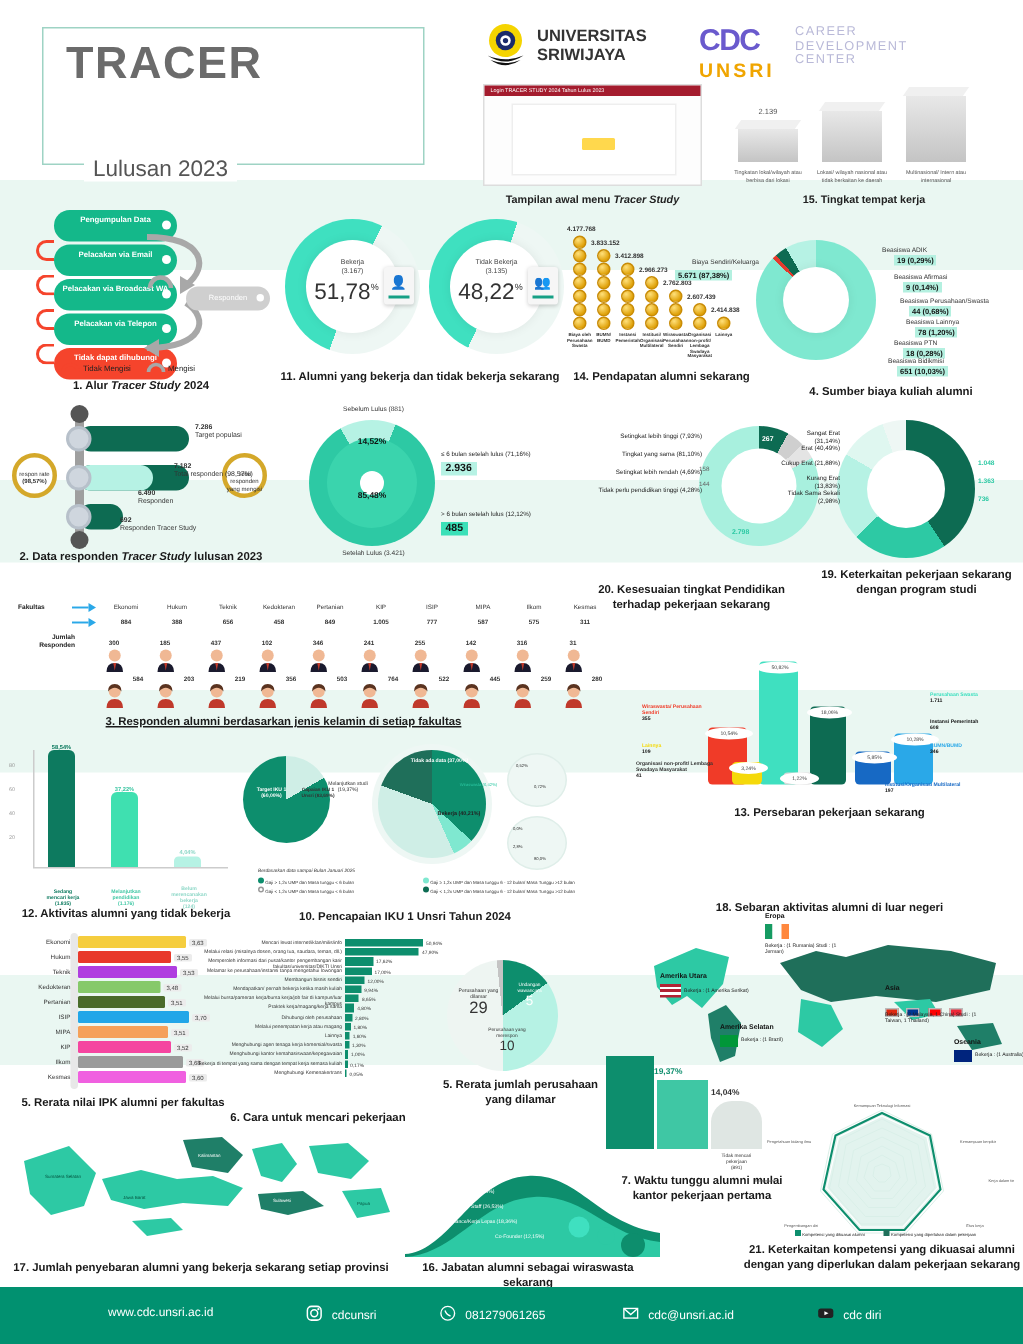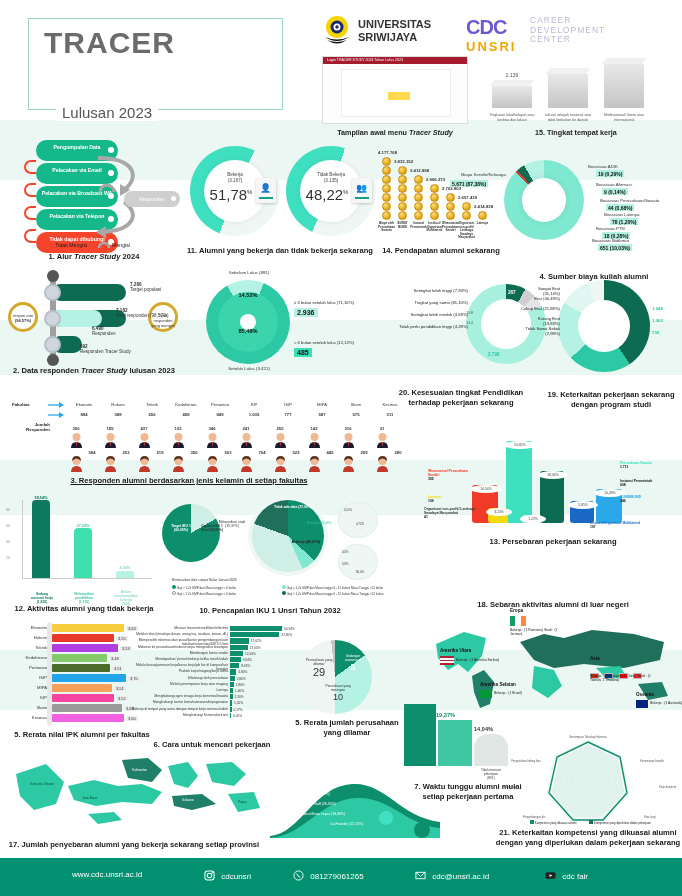--- a/index.html
+++ b/index.html
@@ -97,21 +97,21 @@
   .coinl { position:absolute; font-size:3px; color:#333; text-align:center; line-height:3.6px; font-weight:bold;}
   .cap14 { position:absolute; left:376px; top:246px; width:130px;}
   .lbl4 { position:absolute; font-size:4.4px; color:#333; text-align:right; line-height:5.4px;}
   .val4 { position:absolute; font-size:5px; font-weight:bold; color:#111; background:#b4f0e0; padding:0.5px 2px;}
 
   
   .cap9 { position:absolute; left:186px; top:364px; width:184px;}
   
   .cap20 { position:absolute; left:378px; top:388px; width:166px;}
   
-  .cap19 { position:absolute; left:540px; top:378px; width:142px;margin-top:12px;}
+  .cap19 { position:absolute; left:540px; top:378px; width:142px;}
 
   
   .tbl { position:absolute; left:4px; top:400px; width:370px; height:68px;}
   .tc { position:absolute; text-align:center; font-size:4.2px; color:#333;}
   .tcb { font-weight:bold; }
   .person { position:absolute; width:13px; height:16px; }
   .cap3 { position:absolute; left:4px; top:476px; width:370px;text-decoration:underline;}
 
   
   .cap12 { position:absolute; left:4px; top:604px; width:160px;}
@@ -389,21 +389,21 @@
 
     <div class="lbl4" style="left:604px;top:212px;width:78px;text-align:left;">Beasiswa Lainnya</div>
     <div class="val4" style="left:610px;top:218px;">78 (1,20%)</div>
 
     <div class="lbl4" style="left:596px;top:226px;width:84px;text-align:left;">Beasiswa PTN</div>
     <div class="val4" style="left:602px;top:232px;">18 (0,28%)</div>
 
     <div class="lbl4" style="left:592px;top:238px;width:86px;text-align:left;">Beasiswa Bidikmisi</div>
     <div class="val4" style="left:598px;top:244px;">651 (10,03%)</div>
   </div>
-  <div class="capbox" style="left:508px;top:256px;width:172px;margin-top:16px;">4. Sumber biaya kuliah alumni</div>
+  <div class="capbox" style="left:508px;top:256px;width:172px;">4. Sumber biaya kuliah alumni</div>
 
   <div>
     <div class="don" style="left:206px;top:280px;width:84px;height:84px;
          background:conic-gradient(from 330deg, #b6f2e4 0 52deg, #2dc9a4 52deg 360deg);"></div>
     <div class="don" style="left:218px;top:292px;width:60px;height:60px;background:#3ad4ad;"></div>
     <div class="donhole" style="left:240px;top:314px;width:16px;height:16px;box-shadow:none;"></div>
     <div style="position:absolute;left:196px;top:270px;width:106px;text-align:center;font-size:4.4px;color:#333;">Sebelum Lulus (881)</div>
     <div style="position:absolute;left:216px;top:292px;width:64px;text-align:center;font-size:5.6px;font-weight:bold;color:#111;">14,52%</div>
     <div style="position:absolute;left:214px;top:328px;width:68px;text-align:center;font-size:5.6px;font-weight:bold;color:#111;">85,48%</div>
     <div style="position:absolute;left:196px;top:366px;width:106px;text-align:center;font-size:4.4px;color:#333;">Setelah Lulus (3.421)</div>
@@ -656,21 +656,21 @@
     <div style="position:absolute;left:172px;top:578px;font-size:3.2px;font-style:italic;color:#333;">Berdasarkan data sampai Bulan Januari 2025</div>
     <div style="position:absolute;left:172px;top:585px;font-size:3px;color:#333;line-height:5px;">
       <div><span style="display:inline-block;width:4px;height:4px;background:#0d8e6d;border-radius:50%;"></span> <span>Gaji &gt; 1,2x UMP dan Masa tunggu &lt; 6 bulan</span></div>
       <div><span style="display:inline-block;width:4px;height:4px;background:#fff;border:0.5px solid #999;border-radius:50%;"></span> <span>Gaji &lt; 1,2x UMP dan Masa tunggu &lt; 6 bulan</span></div>
     </div>
     <div style="position:absolute;left:282px;top:585px;font-size:3px;color:#333;line-height:5px;">
       <div><span style="display:inline-block;width:4px;height:4px;background:#7fe8d0;border-radius:50%;"></span> <span>Gaji ≥ 1,2x UMP dan Masa tunggu 6 - 12 bulan/ Masa Tunggu &gt;12 bulan</span></div>
       <div><span style="display:inline-block;width:4px;height:4px;background:#0d6b52;border-radius:50%;"></span> <span>Gaji &lt; 1,2x UMP dan Masa tunggu 6 - 12 bulan/ Masa Tunggu &gt;12 bulan</span></div>
     </div>
   </div>
-  <div class="capbox cap10">10. Pencapaian IKU 1 Unsri Tahun 2032</div>
+  <div class="capbox cap10">10. Pencapaian IKU 1 Unsri Tahun 2024</div>
 
   <div style="position:absolute;left:424px;top:455px;width:258px;height:82px;">
     <div id="bars13">
         <div style="position: absolute; left: 82px; bottom: 14px; width: 26px; height: 82px; background: rgb(63, 224, 192); border-radius: 3px;"></div>
         <div style="position: absolute; left: 80px; bottom: 88px; width: 32px; text-align: center; font-size: 3.4px; color: rgb(68, 68, 68); background: rgb(255, 255, 255); border-radius: 50%; padding: 2px 0px;">50,82%</div>
         <div style="position: absolute; left: 116px; bottom: 14px; width: 24px; height: 52px; background: rgb(13, 107, 82); border-radius: 3px;"></div>
         <div style="position: absolute; left: 114px; bottom: 58px; width: 30px; text-align: center; font-size: 3.4px; color: rgb(68, 68, 68); background: rgb(255, 255, 255); border-radius: 50%; padding: 2px 0px;">18,06%</div>
         <div style="position: absolute; left: 172px; bottom: 14px; width: 26px; height: 34px; background: rgb(42, 168, 232); border-radius: 3px;"></div>
         <div style="position: absolute; left: 170px; bottom: 40px; width: 32px; text-align: center; font-size: 3.4px; color: rgb(68, 68, 68); background: rgb(255, 255, 255); border-radius: 50%; padding: 2px 0px;">10,28%</div>
         <div style="position: absolute; left: 146px; bottom: 14px; width: 24px; height: 22px; background: rgb(23, 105, 196); border-radius: 3px;"></div>
@@ -843,21 +843,21 @@
     <div style="position:absolute;left:82px;bottom:48px;font-size:5.6px;font-weight:bold;color:#333;">14,04%</div>
     <div style="position:absolute;left:10px;bottom:2px;width:36px;font-size:3.2px;text-align:center;color:#fff;line-height:4px;">
       <span>Sebelum lulus</span><br><span>(4.332)</span></div>
     <div style="position:absolute;left:46px;bottom:2px;width:34px;font-size:3.2px;text-align:center;color:#fff;line-height:4px;">
       <span>Setelah lulus</span><br><span>(1.287)</span></div>
     <div style="position:absolute;left:82px;bottom:0px;width:34px;font-size:3.2px;text-align:center;color:#333;line-height:4px;">
       <span>Tidak mencari pekerjaan</span><br><span>(891)</span></div>
   </div>
   <div class="capbox cap7">
     <span>7. Waktu tunggu alumni mulai</span><br>
-    <span>setiap pekerjaan pertama</span>
+    <span>kantor pekerjaan pertama</span>
   </div>
 
   <div style="position:absolute;left:2px;top:752px;width:262px;height:86px;">
     <svg viewBox="0 0 262 86" width="262" height="86">
       <path d="M14 22 L44 12 L62 30 L54 52 L32 58 L18 44 Z" fill="#2dc9a4"></path>
       <path d="M66 34 L92 28 L116 34 L140 32 L160 40 L150 52 L120 50 L94 54 L72 48 Z" fill="#2dc9a4"></path>
       <path d="M120 8 L146 6 L160 18 L150 30 L126 26 Z" fill="#1f7f68"></path>
       <path d="M166 14 L186 10 L196 24 L186 36 L172 32 Z" fill="#2dc9a4"></path>
       <path d="M204 12 L230 10 L244 22 L232 34 L210 30 Z" fill="#2dc9a4"></path>
       <path d="M170 44 L200 42 L214 52 L190 58 L172 54 Z" fill="#1f7f68"></path>
@@ -878,20 +878,21 @@
       <path d="M0 82 C34 80 50 44 86 42 C120 40 134 68 170 72 L170 82 L0 82Z" fill="#2dc9a4"></path>
       <circle cx="116" cy="62" r="7" fill="#3fe0c0"></circle>
       <circle cx="134" cy="68" r="6" fill="#2dc9a4"></circle>
       <circle cx="152" cy="74" r="8" fill="#0d8e6d"></circle>
     </svg>
     <div style="position:absolute;left:20px;top:36px;font-size:3.4px;color:#fff;">Founder/direktur (42,94%)</div>
     <div style="position:absolute;left:44px;top:46px;font-size:3.4px;color:#fff;">Staff (26,53%)</div>
     <div style="position:absolute;left:26px;top:56px;font-size:3.4px;color:#fff;">Freelance/Kerja Lepas (18,36%)</div>
     <div style="position:absolute;left:60px;top:66px;font-size:3.4px;color:#fff;">Co-Founder (12,15%)</div>
   </div>
+  <div class="capbox cap16">16. Jabatan alumni sebagai wiraswasta sekarang</div>
 
   <div style="position:absolute;left:500px;top:732px;width:176px;height:96px;">
     <svg viewBox="0 0 176 96" width="176" height="96">
       <g transform="translate(88,50)" fill="none" stroke="#cfe8df" stroke-width="0.5">
         <polygon points="0,-42 33,-26 41,12 16,40 -16,40 -41,12 -33,-26"></polygon>
         <polygon points="0,-36 28,-22 35,10 14,34 -14,34 -35,10 -28,-22"></polygon>
         <polygon points="0,-30 24,-19 29,9 11,29 -11,29 -29,9 -24,-19"></polygon>
         <polygon points="0,-24 19,-15 23,7 9,23 -9,23 -23,7 -19,-15"></polygon>
         <polygon points="0,-18 14,-11 17,5 7,17 -7,17 -17,5 -14,-11"></polygon>
         <polygon points="0,-12 9,-7 12,3 5,12 -5,12 -12,3 -9,-7"></polygon>
@@ -945,17 +946,17 @@
           <rect x="2" y="5" width="20" height="14" fill="none" stroke="#fff" stroke-width="2"></rect>
           <path d="M2 5 L12 14 L22 5" fill="none" stroke="#fff" stroke-width="2"></path>
         </svg>
       <span>cdc@unsri.ac.id</span>
     </div>
     <div class="fitem" style="left:545px;">
       <svg class="ficon" viewBox="0 0 24 24">
           <rect x="1" y="5" width="22" height="14" rx="4" fill="#222"></rect>
           <polygon points="10,9 16,12 10,15" fill="#fff"></polygon>
         </svg>
-      <span>cdc fair</span>
+      <span>cdc diri</span>
     </div>
   </div>
 
 </div>
 
 </body></html>

